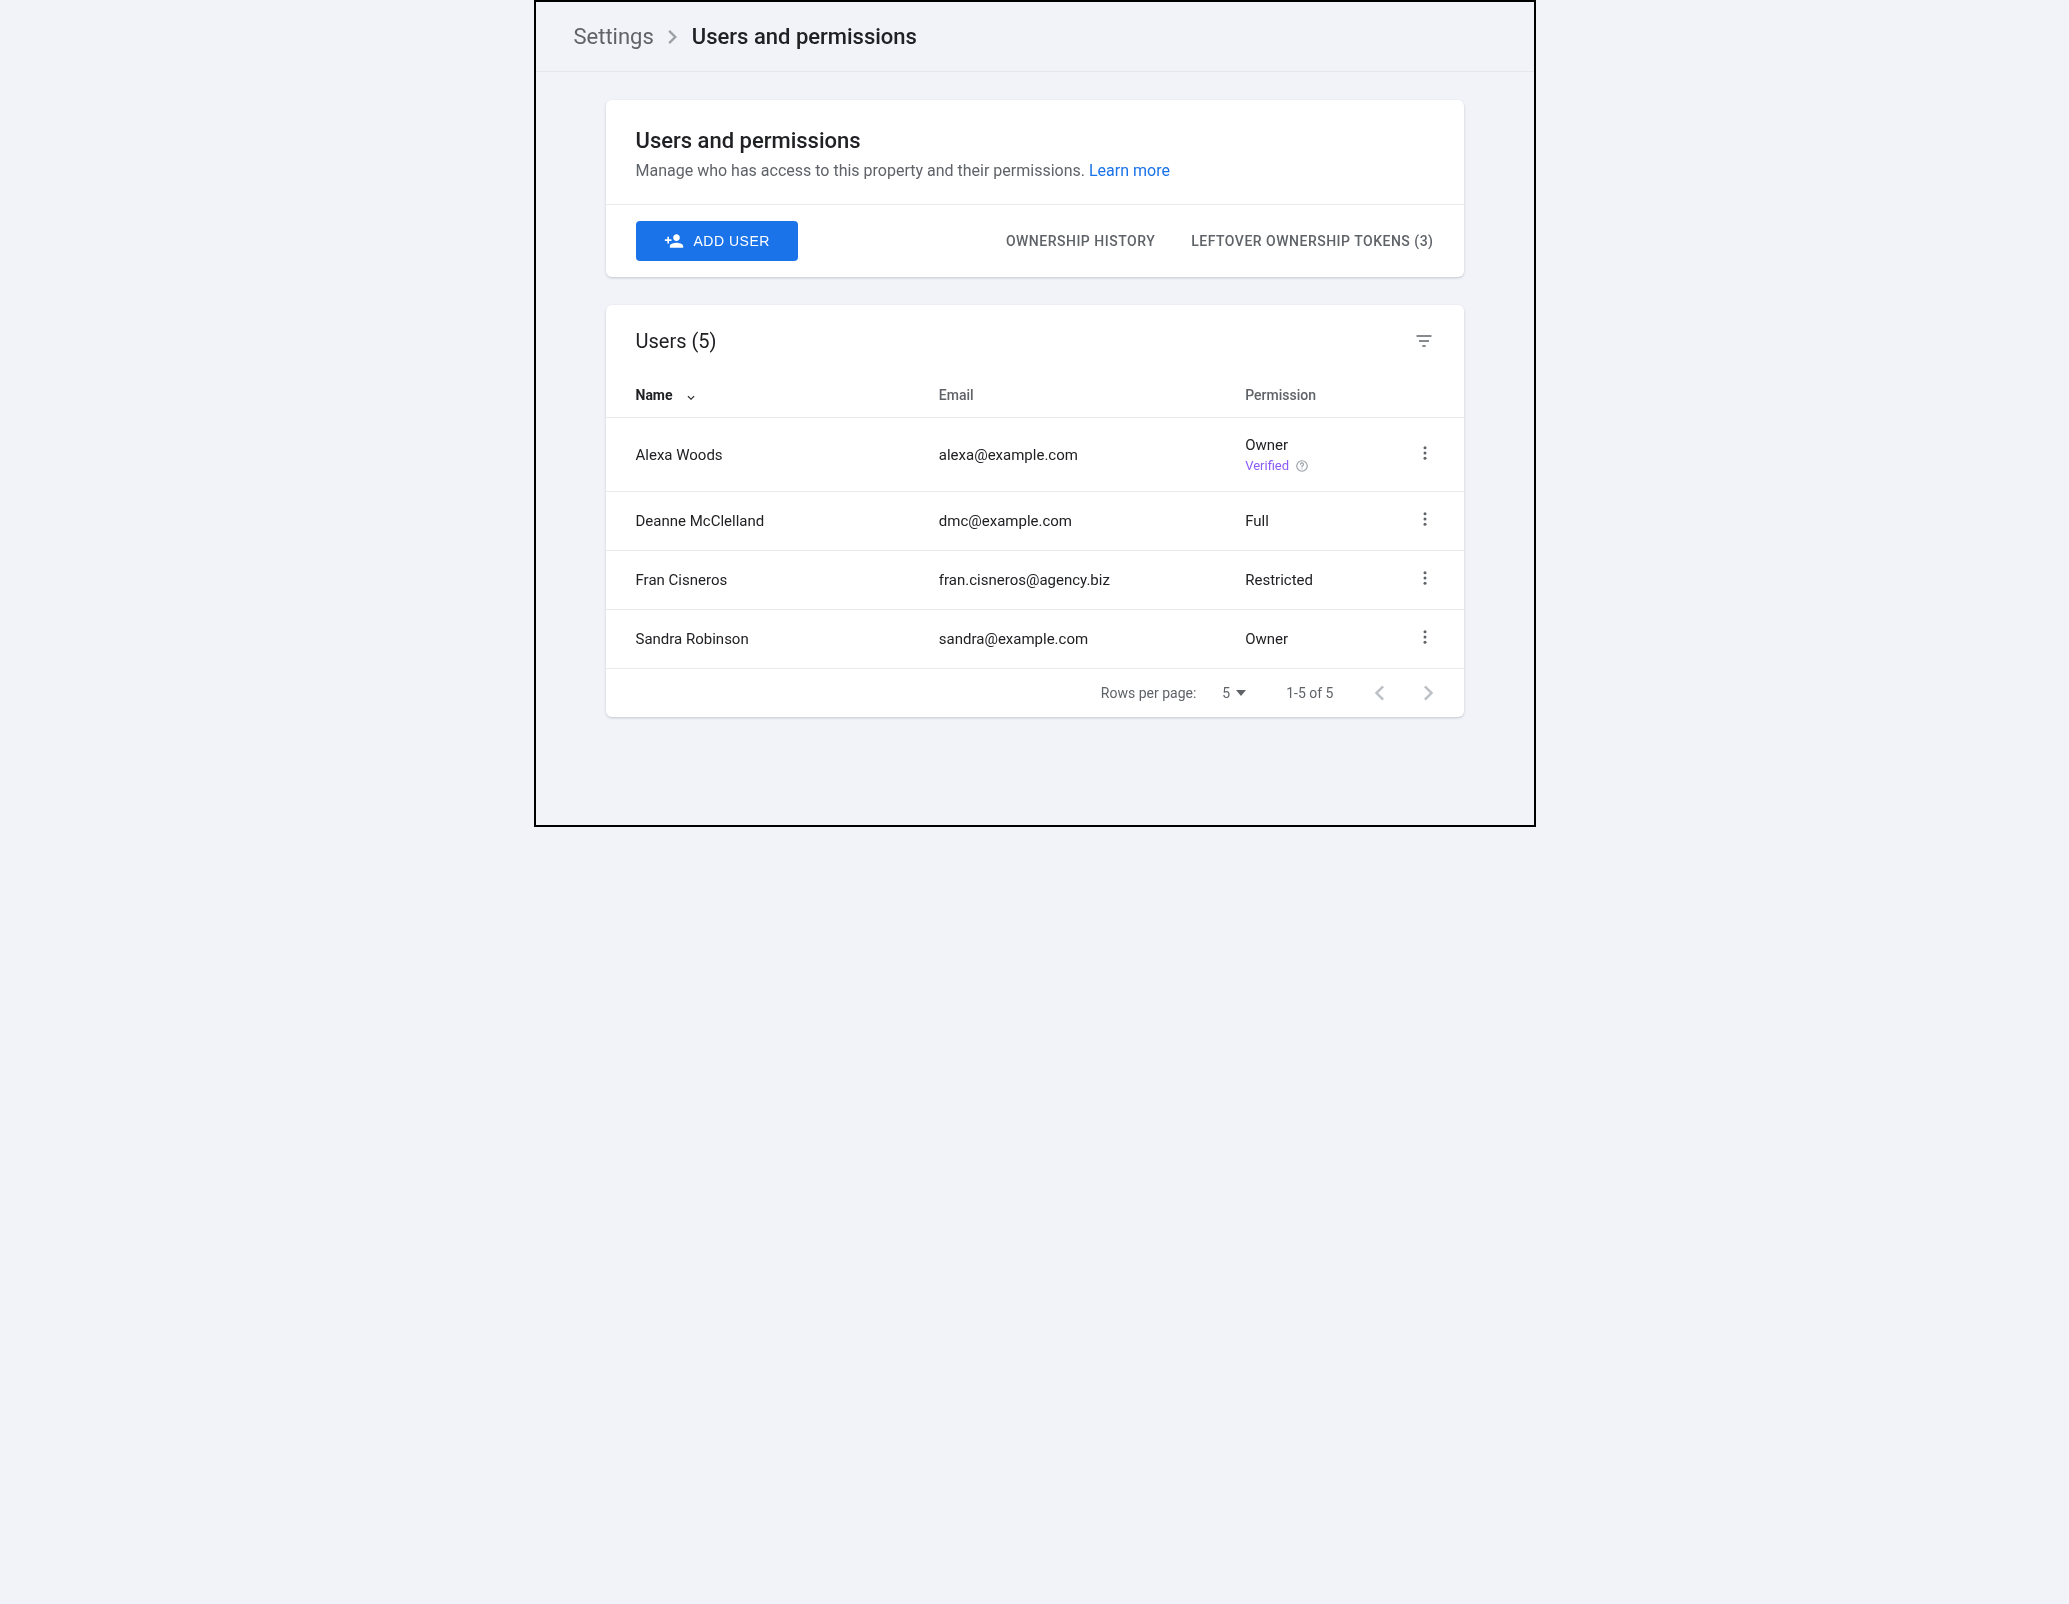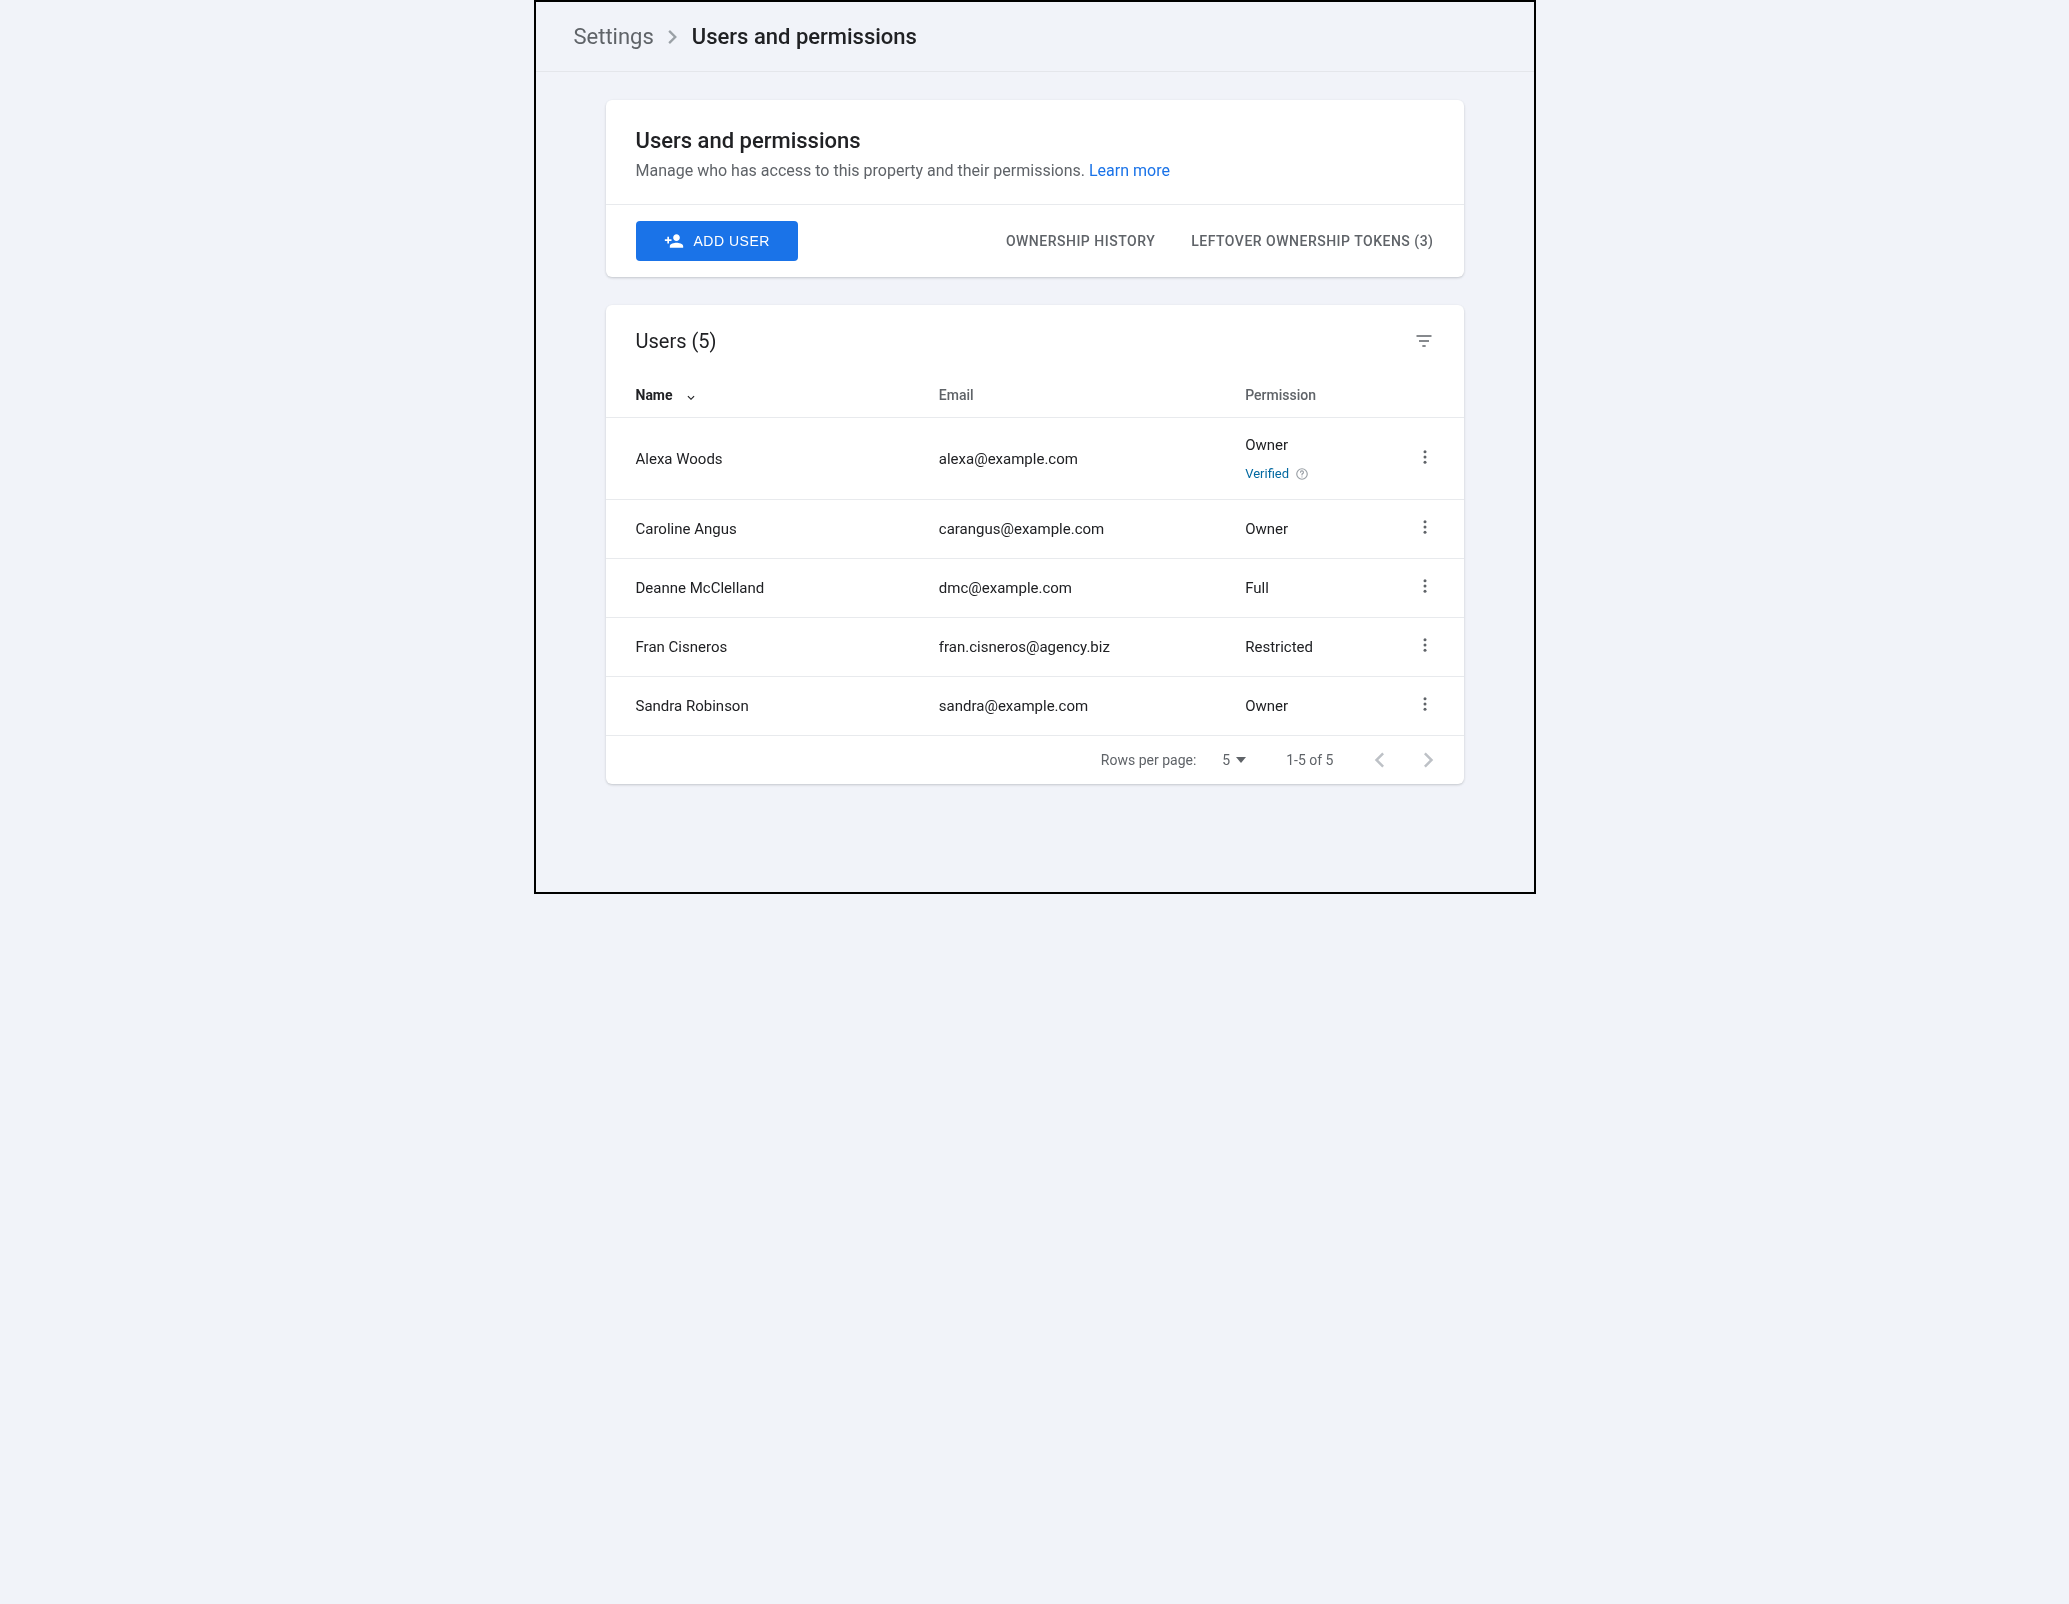--- a/index.html
+++ b/index.html
@@ -120,21 +120,21 @@
     font-size: 15px;
     color:#202124;
     vertical-align: middle;
   }
   .col-name   { width: 36%; }
   .col-email  { width: 36%; }
   .col-perm   { width: 20%; }
   .col-menu   { width: 8%; text-align:right; }
   .verified-sub {
     display:flex; align-items:center; gap:6px;
-    color:#0369a1; font-size:13px; margin-top:12px;
+    color:#8b5cf6; font-size:13px; margin-top:4px;
   }
   .row-menu { color:#5f6368; cursor:pointer; display:inline-flex; }
 
   
   .table-footer {
     display:flex;
     align-items:flex-end;
     justify-content:flex-end;
     gap: 40px;
     padding: 16px 30px;
@@ -234,34 +234,20 @@
               </td>
               <td class="col-menu"><span class="row-menu">
                   <svg width="18" height="18" viewBox="0 0 24 24">
                     <circle cx="12" cy="5" r="2" fill="#5f6368"></circle>
                     <circle cx="12" cy="12" r="2" fill="#5f6368"></circle>
                     <circle cx="12" cy="19" r="2" fill="#5f6368"></circle>
                   </svg>
                 </span></td>
             </tr>
             <tr>
-              <td class="col-name">Caroline Angus</td>
-              <td class="col-email">carangus@example.com</td>
-              <td class="col-perm">
-                <div>Owner</div>
-              </td>
-              <td class="col-menu"><span class="row-menu">
-                  <svg width="18" height="18" viewBox="0 0 24 24">
-                    <circle cx="12" cy="5" r="2" fill="#5f6368"></circle>
-                    <circle cx="12" cy="12" r="2" fill="#5f6368"></circle>
-                    <circle cx="12" cy="19" r="2" fill="#5f6368"></circle>
-                  </svg>
-                </span></td>
-            </tr>
-            <tr>
               <td class="col-name">Deanne McClelland</td>
               <td class="col-email">dmc@example.com</td>
               <td class="col-perm">
                 <div>Full</div>
               </td>
               <td class="col-menu"><span class="row-menu">
                   <svg width="18" height="18" viewBox="0 0 24 24">
                     <circle cx="12" cy="5" r="2" fill="#5f6368"></circle>
                     <circle cx="12" cy="12" r="2" fill="#5f6368"></circle>
                     <circle cx="12" cy="19" r="2" fill="#5f6368"></circle>

